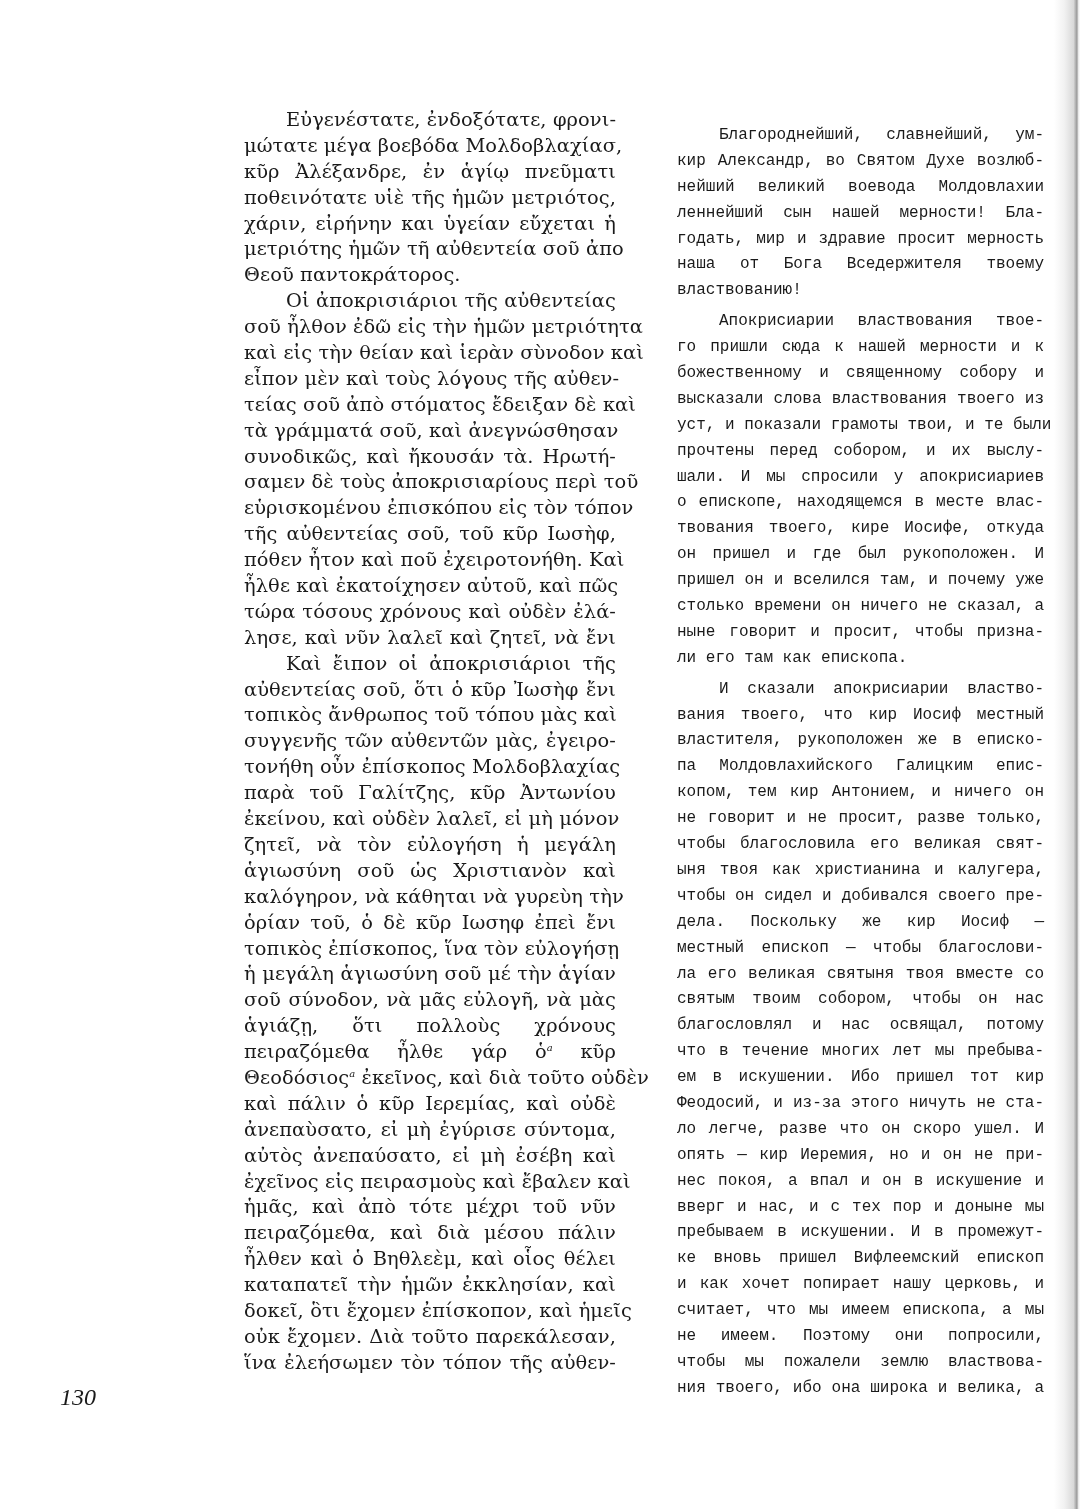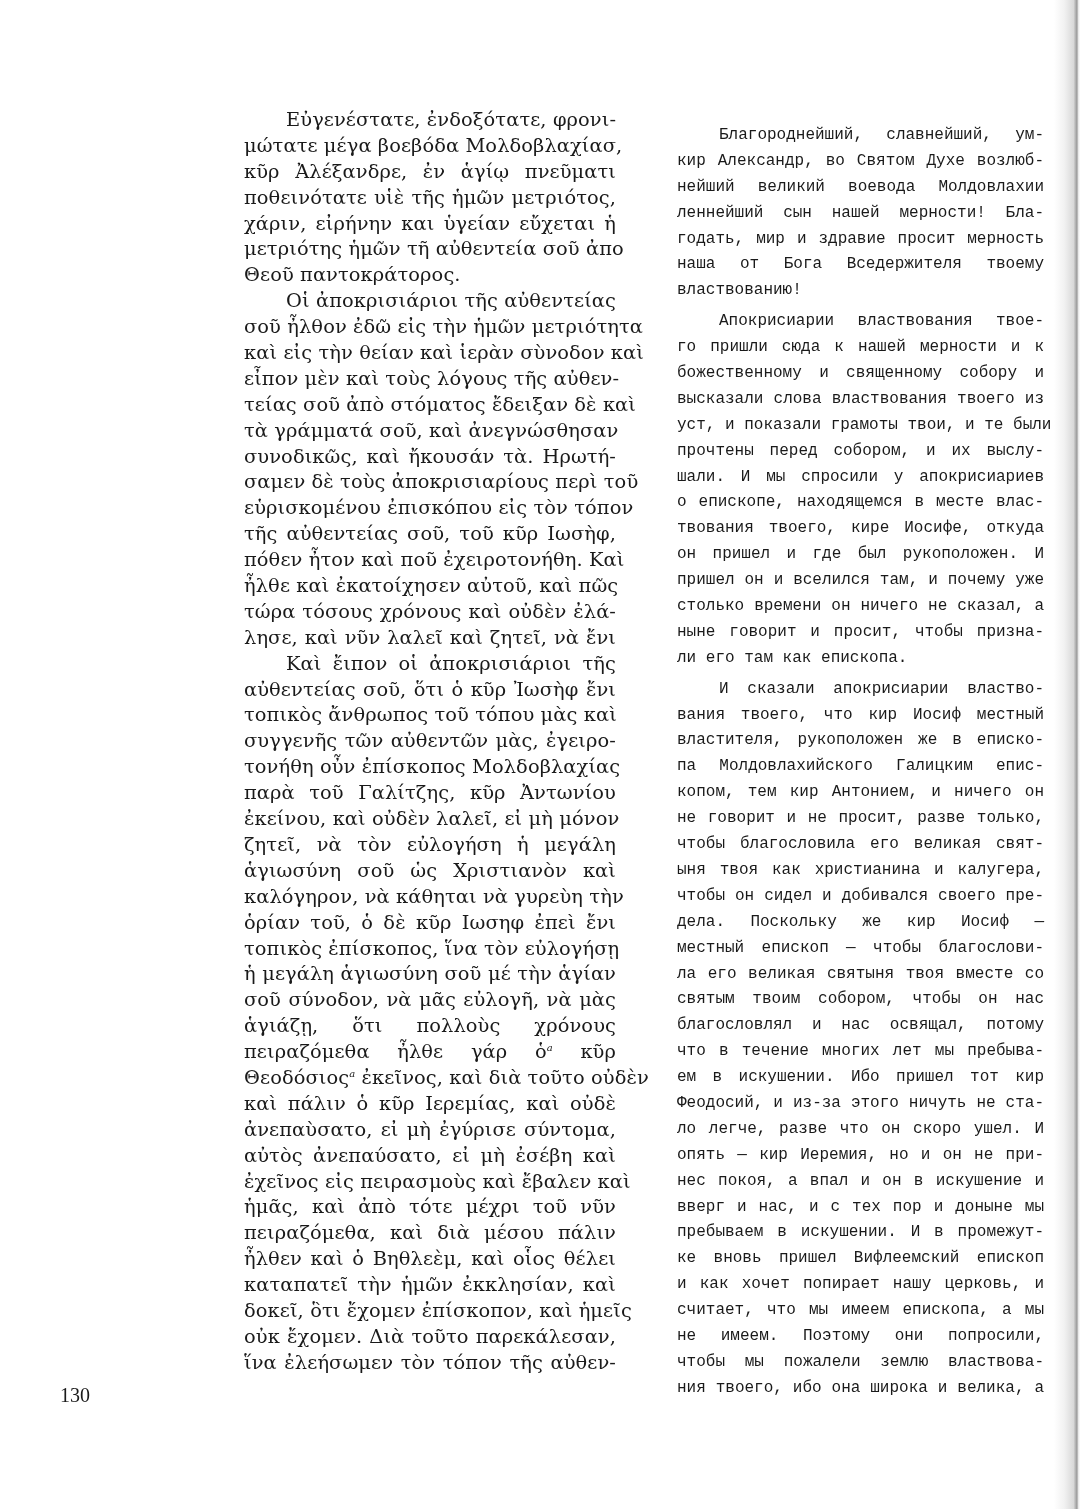--- a/index.html
+++ b/index.html
@@ -75,22 +75,23 @@
     font-size: 10px;
     font-style: italic;
     vertical-align: super;
     line-height: 0;
   }
   .page-number {
     position: absolute;
     left: 60px;
     top: 1384px;
     font-family: "Liberation Serif", serif;
-    font-size: 20px;
+    font-size: 24px;
     color: #1a1a1a;
+    font-style: italic;
   }
 </style>
 </head>
 <body>
 
 <div class="page">
 
   <div class="column col-greek">
     <div class="para">
       <span class="line indent">Εὐγενέστατε, ἐνδοξότατε, φρονι-</span>

